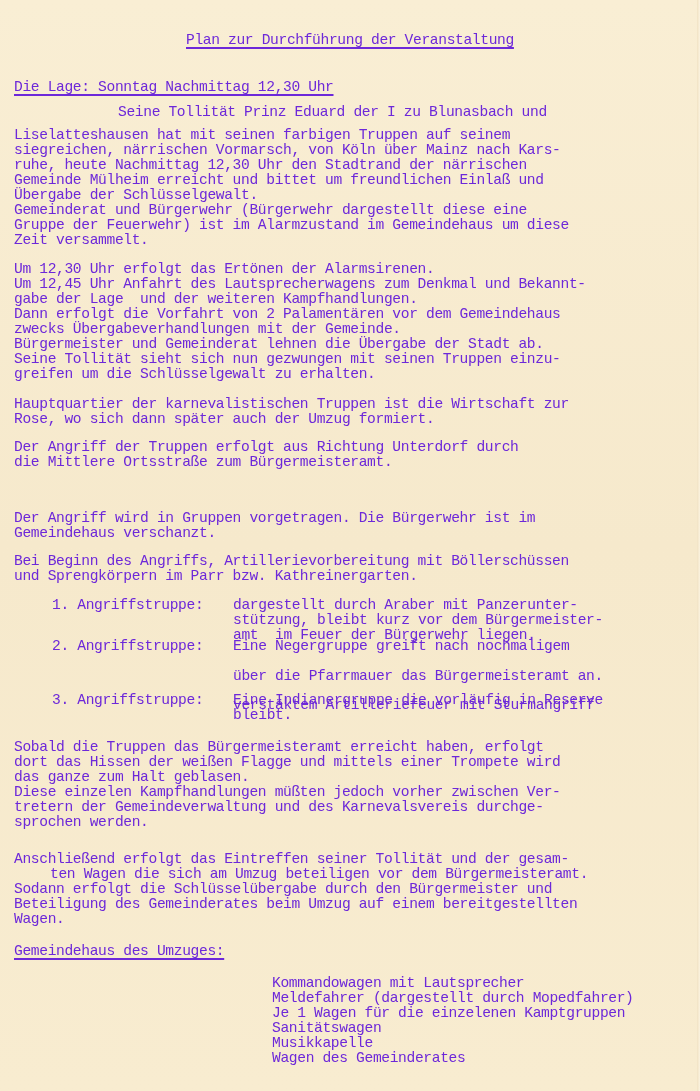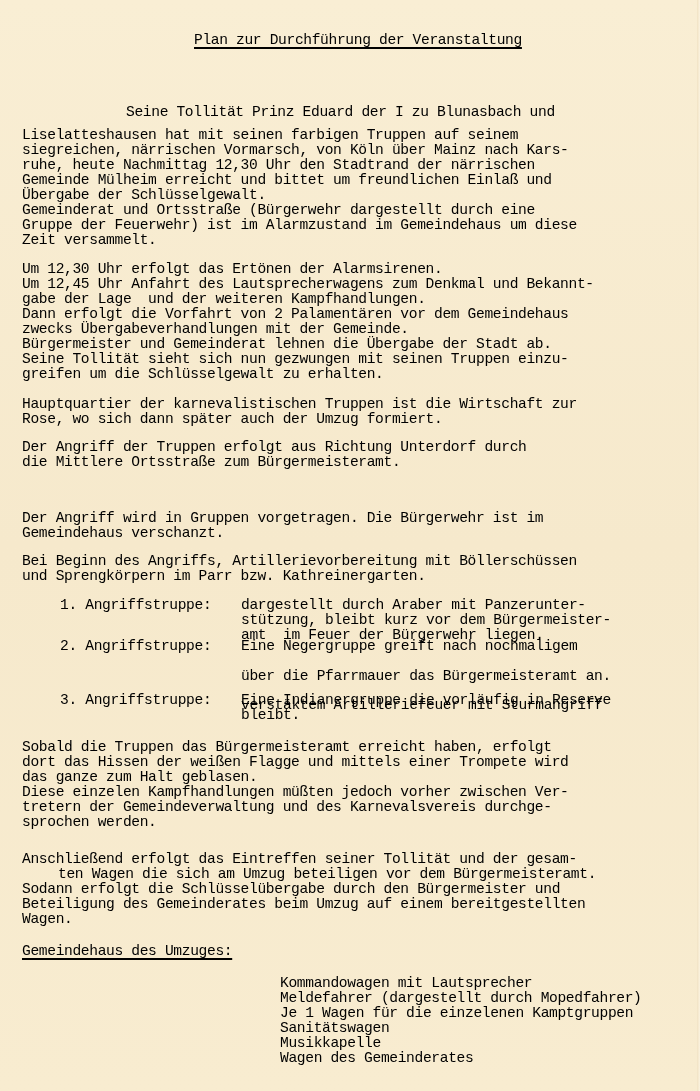--- a/index.html
+++ b/index.html
@@ -3,49 +3,50 @@
   <meta charset="utf-8">
   <style>
     html, body { margin: 0; padding: 0; }
     body {
       width: 700px; height: 1091px; overflow: hidden;
       background: #f7ebcf;
       background-image: linear-gradient(180deg, #f9eed4 0%, #f6e9cc 50%, #f8ecd0 100%);
       position: relative;
     }
     .page {
-      position: absolute; left: 8px; top: 0; width: 564px; height: 1091px;
+      position: absolute; left: 0; top: 0; width: 564px; height: 1091px;
       font-family: "Liberation Mono", "DejaVu Sans Mono", monospace;
       font-size: 14.6px;
-      color: #000000;
+      color: #6d28d9;
       letter-spacing: -0.35px;
     }
     .line { position: absolute; white-space: pre; line-height: 15px; }
     .u { text-decoration: underline; text-decoration-thickness: 1.5px; text-underline-offset: 3px; }
     .edge {
       position: absolute; right: 0; top: 0; width: 3px; height: 1091px;
       background: linear-gradient(90deg, #f1e2c3, #fbf3e0);
     }
   </style>
 </head>
 <body>
 
 <div class="page">
 
   <div class="line u" style="left:186px; top:33px;">Plan zur Durchführung der Veranstaltung</div>
 
+  <div class="line u" style="left:14px; top:80px;">Die Lage: Sonntag Nachmittag 12,30 Uhr</div>
 
   <div>
     <div class="line" style="left:118px; top:105px;">Seine Tollität Prinz Eduard der I zu Blunasbach und</div>
     <div class="line" style="left:14px; top:128px;">Liselatteshausen hat mit seinen farbigen Truppen auf seinem</div>
     <div class="line" style="left:14px; top:143px;">siegreichen, närrischen Vormarsch, von Köln über Mainz nach Kars-</div>
     <div class="line" style="left:14px; top:158px;font-family:Liberation Mono, monospace;">ruhe, heute Nachmittag 12,30 Uhr den Stadtrand der närrischen</div>
     <div class="line" style="left:14px; top:173px;">Gemeinde Mülheim erreicht und bittet um freundlichen Einlaß und</div>
     <div class="line" style="left:14px; top:188px;">Übergabe der Schlüsselgewalt.</div>
-    <div class="line" style="left:14px; top:203px;">Gemeinderat und Ortsstraße (Bürgerwehr dargestellt durch eine</div>
+    <div class="line" style="left:14px; top:203px;">Gemeinderat und Bürgerwehr (Bürgerwehr dargestellt diese eine</div>
     <div class="line" style="left:14px; top:218px;">Gruppe der Feuerwehr) ist im Alarmzustand im Gemeindehaus um diese</div>
     <div class="line" style="left:14px; top:233px;">Zeit versammelt.</div>
   </div>
 
   <div>
     <div class="line" style="left:14px; top:262px;">Um 12,30 Uhr erfolgt das Ertönen der Alarmsirenen.</div>
     <div class="line" style="left:14px; top:277px;">Um 12,45 Uhr Anfahrt des Lautsprecherwagens zum Denkmal und Bekannt-</div>
     <div class="line" style="left:14px; top:292px;">gabe der Lage  und der weiteren Kampfhandlungen.</div>
     <div class="line" style="left:14px; top:307px;">Dann erfolgt die Vorfahrt von 2 Palamentären vor dem Gemeindehaus</div>
     <div class="line" style="left:14px; top:322px;">zwecks Übergabeverhandlungen mit der Gemeinde.</div>

